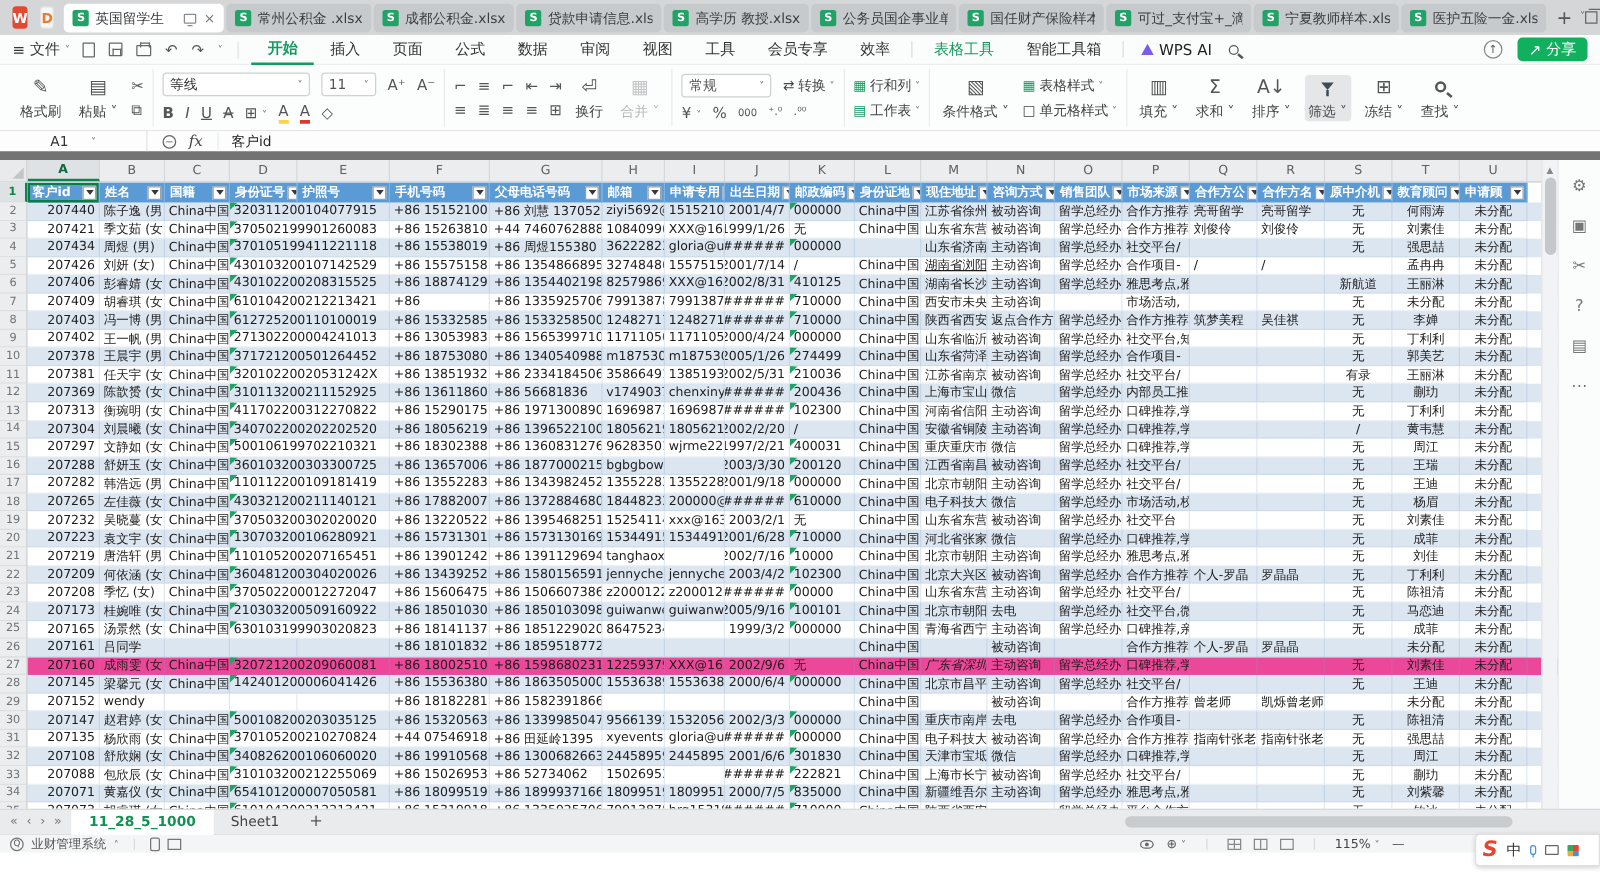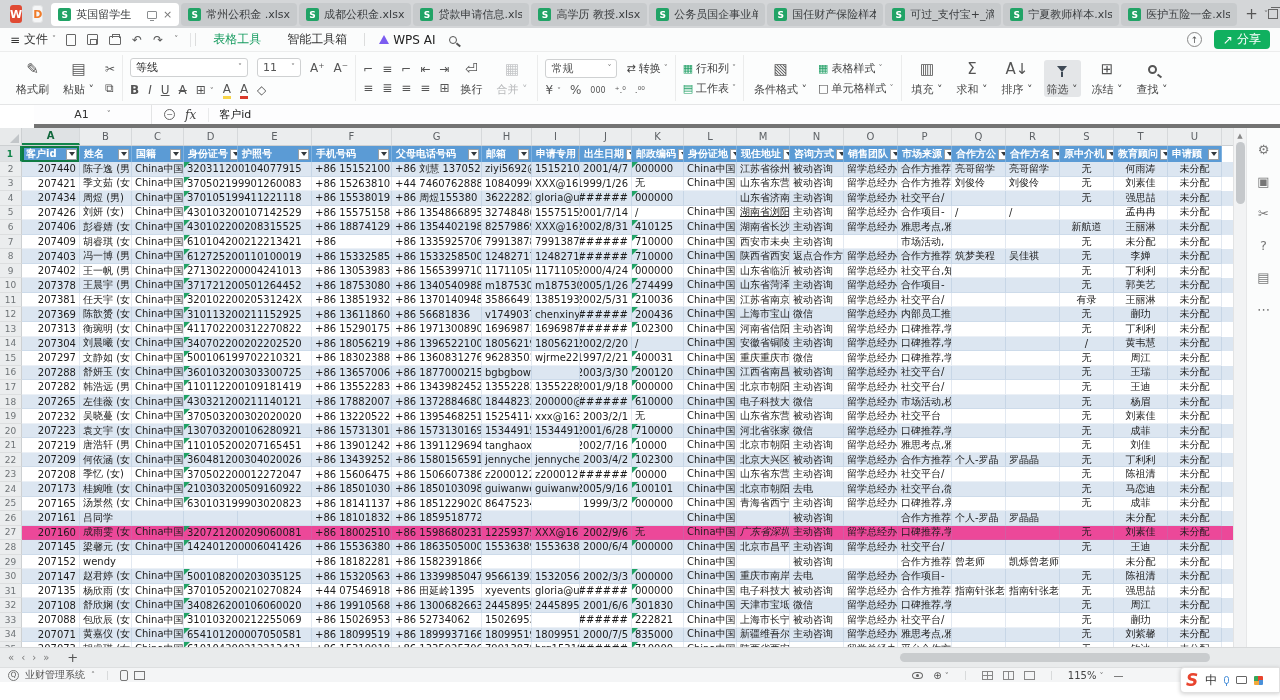--- a/index.html
+++ b/index.html
@@ -64,21 +64,21 @@
   .numbox { width:72px; height:19px; border:1px solid #cfd1d2; border-radius:3px; background:#fff; display:flex; align-items:center; justify-content:space-between; padding:0 5px; font-size:11px; }
   .lblbtn { display:flex; align-items:center; gap:3px; color:#444; font-size:11px; }
   .funnel { width:0; height:0; border-left:5px solid transparent; border-right:5px solid transparent; border-top:6px solid #3f4a56; position:relative; }
   .funnel:after { content:""; position:absolute; left:-1px; top:0px; width:2px; height:5px; background:#3f4a56; }
   .pressed { background:#e4e6e8; border-radius:3px; }
   .i-mag2 { width:9px; height:9px; border:2px solid #555; border-radius:50%; position:relative;}
   .i-mag2:after { content:""; position:absolute; left:7px; top:8px; width:5px; height:2px; background:#555; transform:rotate(40deg); }
   .grn { color:#1d9e63; }
 
   
-  .fbar { height:23px; display:flex; align-items:center; border-bottom:4px solid #737373; background:#fdfdfe;margin-left:34px; }
+  .fbar { height:23px; display:flex; align-items:center; border-bottom:7px solid #737373; background:#fdfdfe; }
   .namebox { width:118px; height:100%; display:flex; align-items:center; justify-content:center; gap:18px; border-right:1px solid #e3e4e5; font-size:11px; color:#333; }
   .fbicons { display:flex; align-items:center; gap:10px; padding:0 12px; border-right:1px solid #e9eaeb; color:#555; }
   .i-circ { width:11px; height:11px; border:1px solid #666; border-radius:50%; display:flex; align-items:center; justify-content:center; font-size:8px; color:#666;}
   .fx { font-style:italic; font-size:12px; color:#444; font-family:"DejaVu Serif",serif; }
   .fval { padding-left:10px; font-size:11px; color:#222; }
 
   
   .gridwrap { position:relative; height:519px; background:#fff; }
   .colhead { display:flex; height:18px; background:#ebedee; border-bottom:1px solid #cdd0d2; }
   .corner { width:22px; height:100%; border-right:1px solid #cdd0d2; position:relative; background:#e8eaeb;}
@@ -201,20 +201,32 @@
     <span class="car">˅</span>
   </div>
   <div class="qicons">
     <span class="i-doc"></span>
     <span class="i-save"></span>
     <span class="i-print"></span>
     <span>↶</span>
     <span>↷</span>
     <span class="car">˅</span>
   </div>
+  <div class="menus">
+      <div class="mi active">开始</div>
+      <div class="mi">插入</div>
+      <div class="mi">页面</div>
+      <div class="mi">公式</div>
+      <div class="mi">数据</div>
+      <div class="mi">审阅</div>
+      <div class="mi">视图</div>
+      <div class="mi">工具</div>
+      <div class="mi">会员专享</div>
+      <div class="mi">效率</div>
+    </div>
   <div class="msep"></div>
   <div class="mi ctx">表格工具</div>
   <div class="mi">智能工具箱</div>
   <div class="msep"></div>
   <div class="ai">
     <span class="tri"></span>
     <span>WPS AI</span>
   </div>
   <span class="i-mag"></span>
   <div class="mright">
@@ -747,21 +759,21 @@
         <div class="cell c" style="width: 54px; flex: 0 0 54px;">郭美艺</div>
         <div class="cell c" style="width: 54px; flex: 0 0 54px;">未分配</div>
       </div>
       <div class="grow" style="background: rgb(255, 255, 255);">
         <div class="rnum">11</div>
         <div class="cell r" style="width: 58px; flex: 0 0 58px;">207381</div>
         <div class="cell" style="width: 52px; flex: 0 0 52px;">任天宇 (女</div>
         <div class="cell" style="width: 52px; flex: 0 0 52px;">China中国</div>
         <div class="cell tri-mark" style="width: 128px; flex: 0 0 128px;">32010220020531242X</div>
         <div class="cell" style="width: 80px; flex: 0 0 80px;">+86 13851932</div>
-        <div class="cell" style="width: 90px; flex: 0 0 90px;">+86 1370140948</div>
+        <div class="cell" style="width: 90px; flex: 0 0 90px;">+86 2334184506</div>
         <div class="cell" style="width: 50px; flex: 0 0 50px;">358664913</div>
         <div class="cell" style="width: 48px; flex: 0 0 48px;">138519326</div>
         <div class="cell r" style="width: 52px; flex: 0 0 52px;">2002/5/31</div>
         <div class="cell tri-mark" style="width: 52px; flex: 0 0 52px;">210036</div>
         <div class="cell" style="width: 53px; flex: 0 0 53px;">China中国</div>
         <div class="cell" style="width: 53px; flex: 0 0 53px;">江苏省南京</div>
         <div class="cell" style="width: 54px; flex: 0 0 54px;">被动咨询</div>
         <div class="cell" style="width: 54px; flex: 0 0 54px;">留学总经办</div>
         <div class="cell" style="width: 54px; flex: 0 0 54px;">社交平台/</div>
         <div class="cell" style="width: 54px; flex: 0 0 54px;"></div>
@@ -1339,20 +1351,24 @@
     </div>
 </div>
 
 <div class="sheetbar">
   <div class="snav">
     <span>«</span>
     <span>‹</span>
     <span>›</span>
     <span>»</span>
   </div>
+  <div class="stabs" style="display:flex;">
+      <div class="stab active">11_28_5_1000</div>
+      <div class="stab">Sheet1</div>
+    </div>
   <span class="splus">+</span>
   <div class="hscroll"></div>
 </div>
 
 <div class="statusbar">
   <div class="sleft">
     <span class="i-circq">Q</span>
     <span>业财管理系统</span>
     <span class="car">˄</span>
     <span class="ssep"></span>

